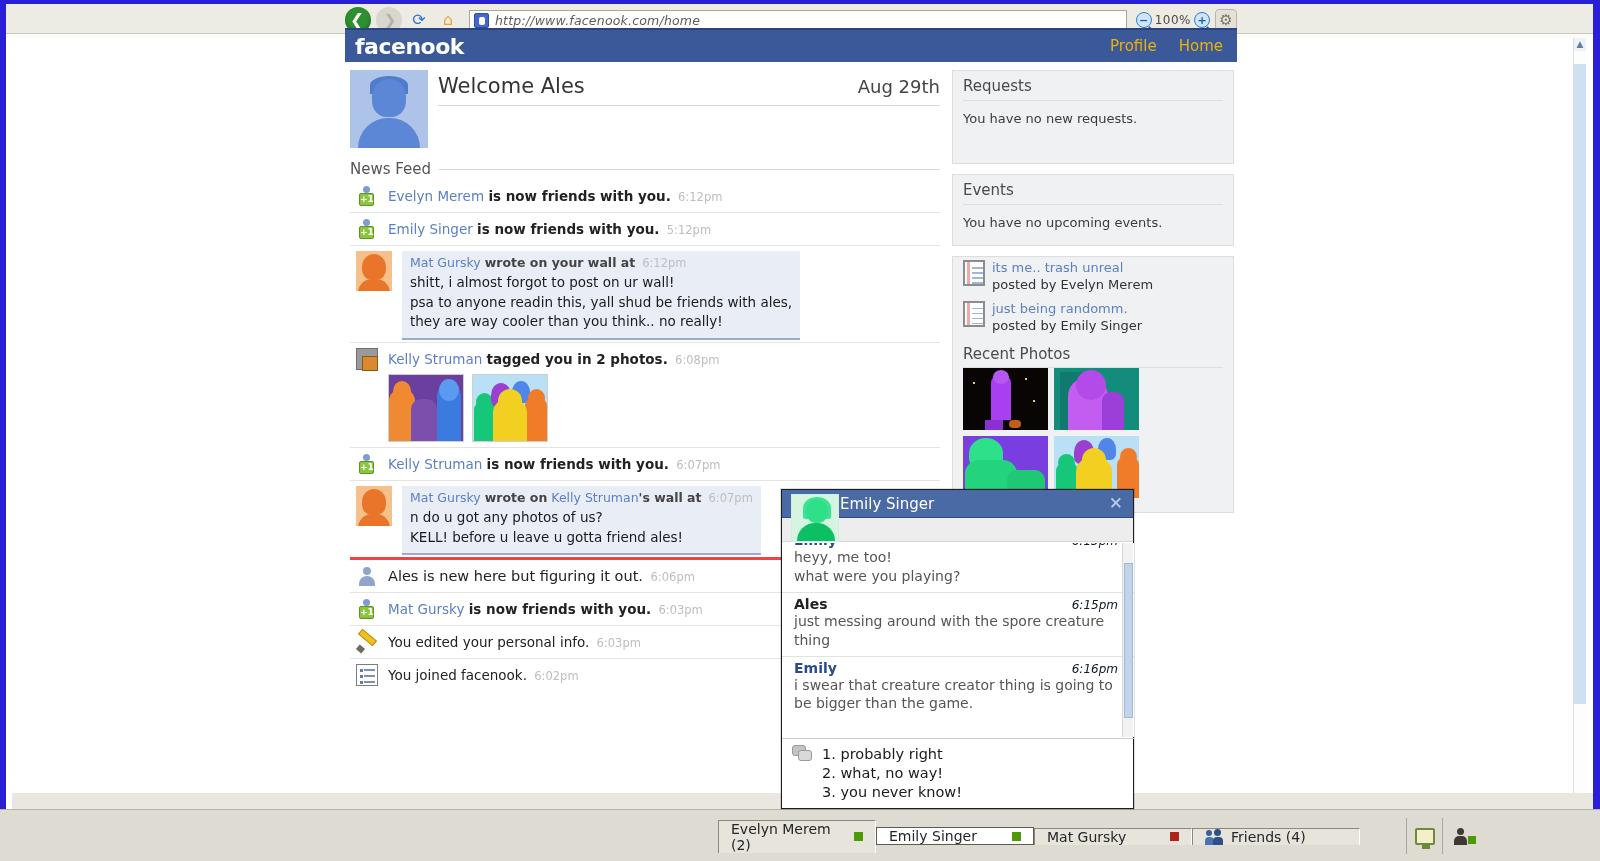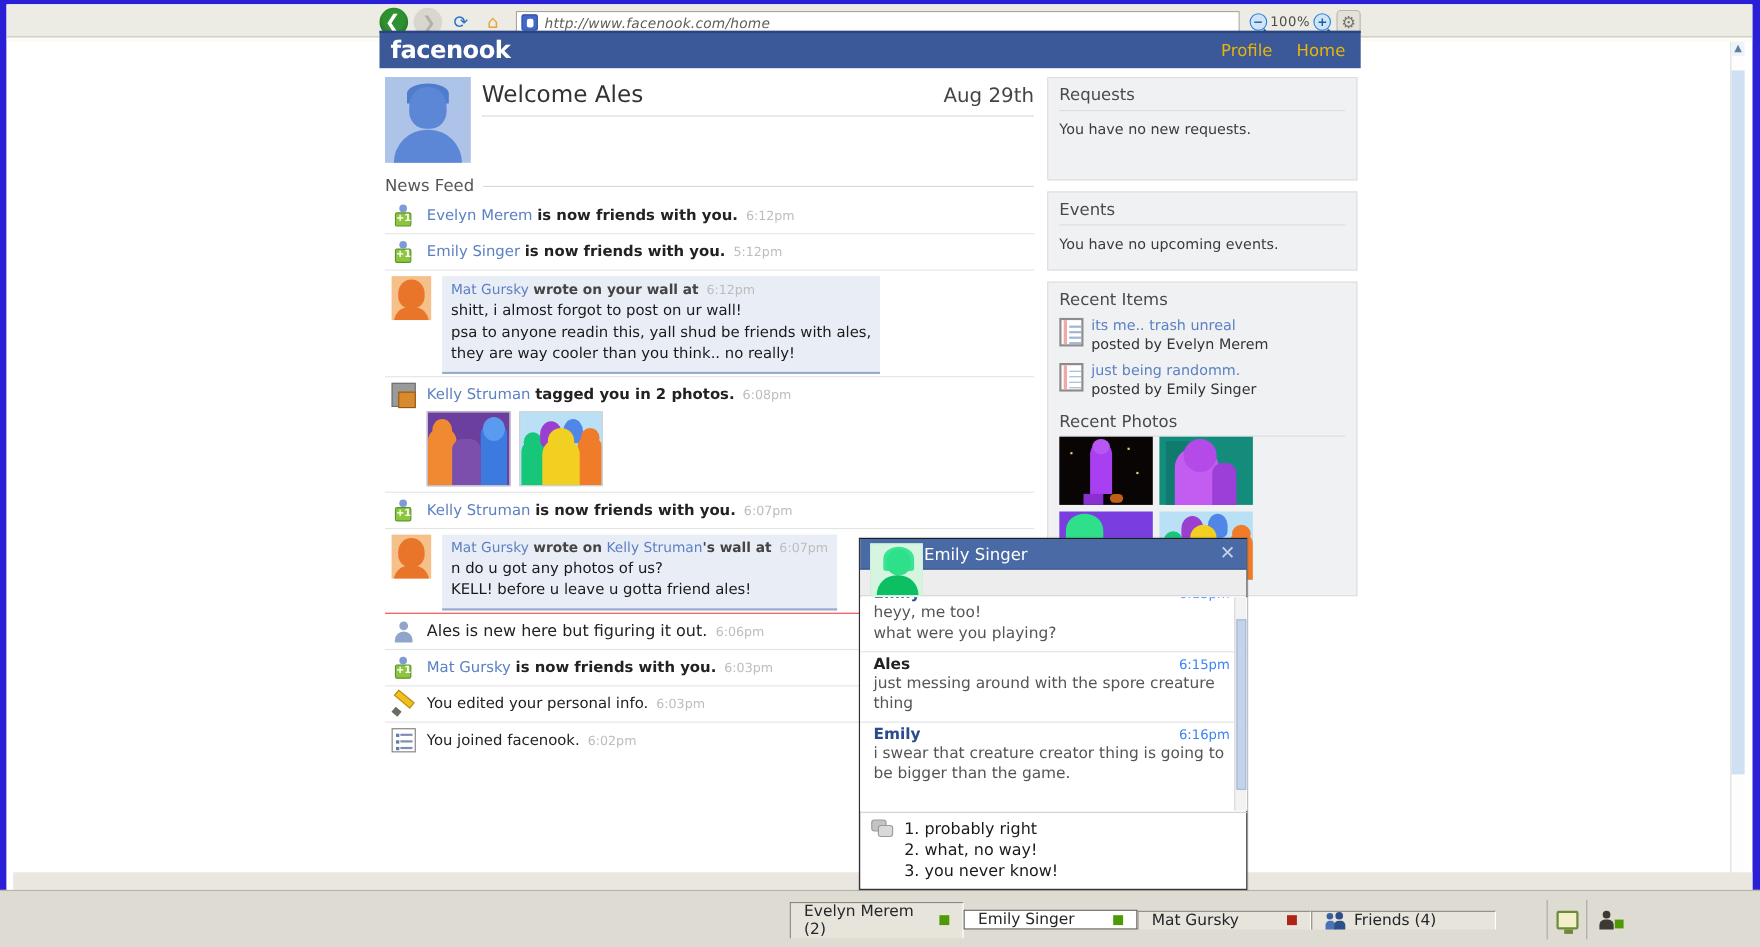--- a/index.html
+++ b/index.html
@@ -192,21 +192,21 @@
   .chat-log { position:absolute; left:0; top:53px; width:352px; height:194px; overflow:hidden; background:#ffffff; }
   .chat-scroll { position:absolute; right:0; top:53px; width:11px; height:194px; background:#f2f2f2; border-left:1px solid #d8d8d8; }
   .chat-scroll .thumb { position:absolute; left:1px; top:20px; width:9px; height:155px; background:#c3d4ea; border:1px solid #9fb7d8; }
 
   .msg { padding:3px 16px 6px 12px; border-top:1px solid #e2e2e2; }
   .msg:first-child { border-top:none; }
   .msg-head { display:flex; justify-content:space-between; align-items:baseline; }
   .msg-name { font-size:14px; font-weight:bold; }
   .msg-name.emily { color:#2b4b8f; }
   .msg-name.ales { color:#222222; }
-  .msg-time { font-size:12px; color:#3b82f6; }
+  .msg-time { font-size:12px; color:#0f172a;font-style:italic; }
   .msg-body { font-size:14px; color:#555555; line-height:1.35; }
 
   .chat-opts { position:absolute; left:0; top:248px; width:352px; padding:6px 10px 6px 10px; border-top:1px solid #cfcfcf; display:flex; gap:8px; }
   .opt-ico { width:22px; height:18px; flex:none; position:relative; }
   .opt-ico .b1 { position:absolute; left:0; top:0; width:14px; height:11px; background:#c4c4c4; border:1px solid #9a9a9a; border-radius:3px; }
   .opt-ico .b2 { position:absolute; left:6px; top:5px; width:14px; height:11px; background:#d9d9d9; border:1px solid #9a9a9a; border-radius:3px; }
   .opt-list { font-size:14.5px; color:#1a1a1a; line-height:1.32; }
 
   
   .taskbar {
@@ -424,21 +424,21 @@
                     <span class="bold">wrote on</span>
                     <span class="name">Kelly Struman</span><span class="bold">'s wall at</span>
                     <span class="feed-time">6:07pm</span>
                   </div>
                   <div class="wp-body">n do u got any photos of us?</div>
                   <div class="wp-body">KELL! before u leave u gotta friend ales!</div>
                 </div>
               </div>
             </div>
 
-            <div class="feed-item" style="border-top:1px solid #ef4444;">
+            <div class="feed-item" style="border-top:3px solid #ef4444;">
               <div class="feed-ico ico-person">
                 <div class="p-head"></div>
                   <div class="p-body"></div>
               </div>
               <div class="feed-text" style="font-size:14.5px;">
                 <span>Ales is new here but figuring it out.</span>
                 <span class="feed-time">6:06pm</span>
               </div>
             </div>
 
@@ -492,21 +492,20 @@
             <div class="panel-body" style="min-height:62px;">You have no new requests.</div>
           </div>
 
           <div class="panel">
             <div class="panel-title">Events</div>
             <div class="panel-rule"></div>
             <div class="panel-body" style="min-height:40px;">You have no upcoming events.</div>
           </div>
 
           <div class="panel" style="padding-bottom:4px;">
-            <div class="panel-title">Recent Items</div>
 
             <div class="ri-item">
               <div class="ri-ico">
                 <div class="spine"></div>
                 <div class="ln" style="top:5px;"></div>
                   <div class="ln" style="top:10px;"></div>
                 <div class="ln" style="top:15px;"></div>
                   <div class="ln" style="top:20px;"></div>
               </div>
               <div class="ri-txt">

